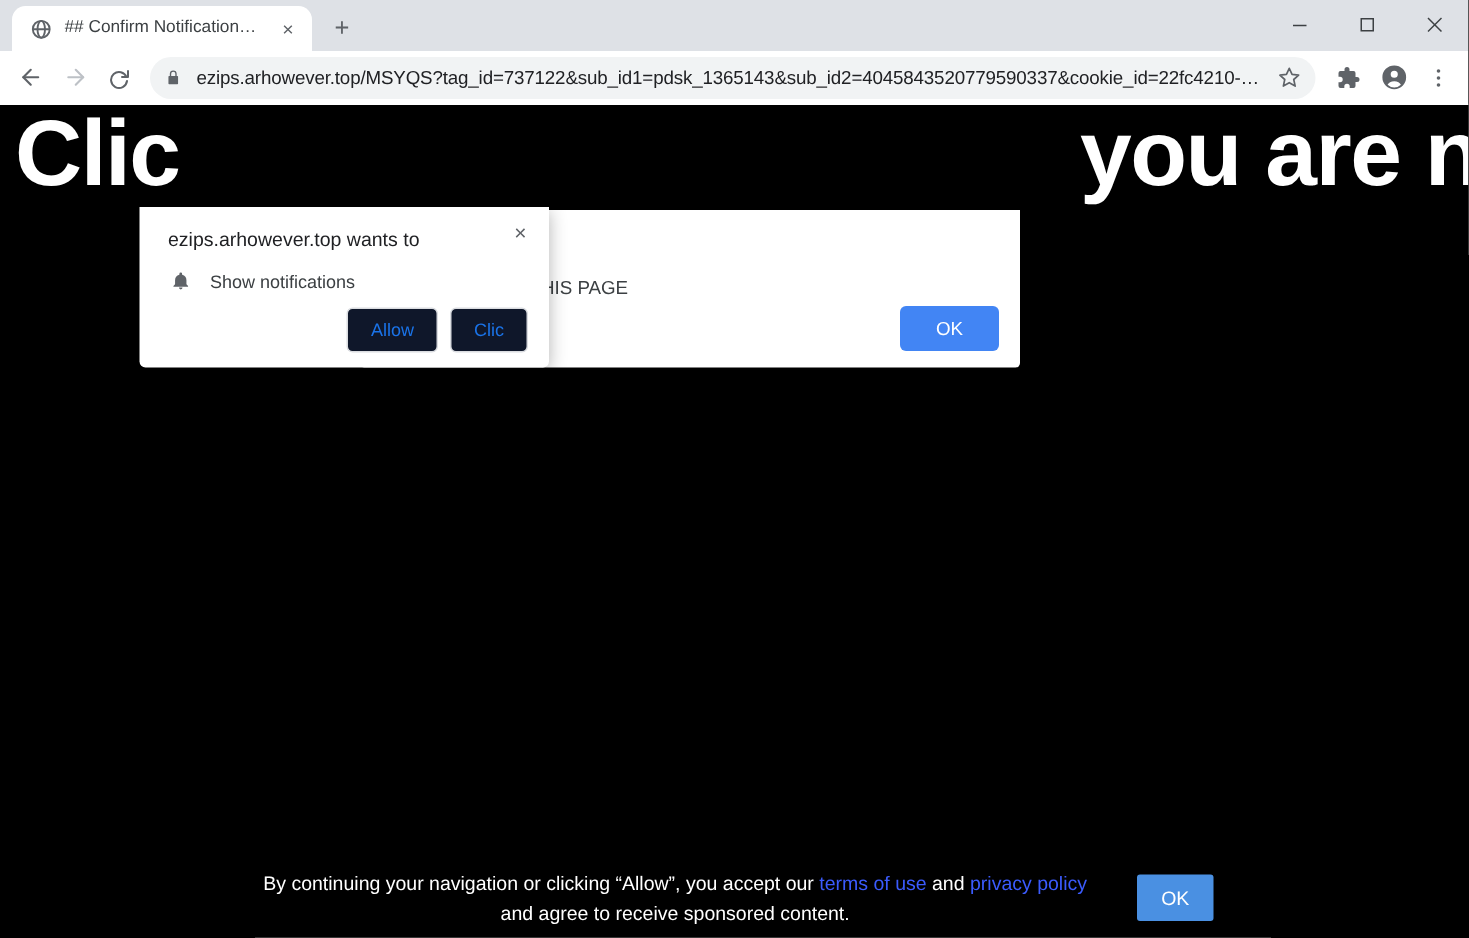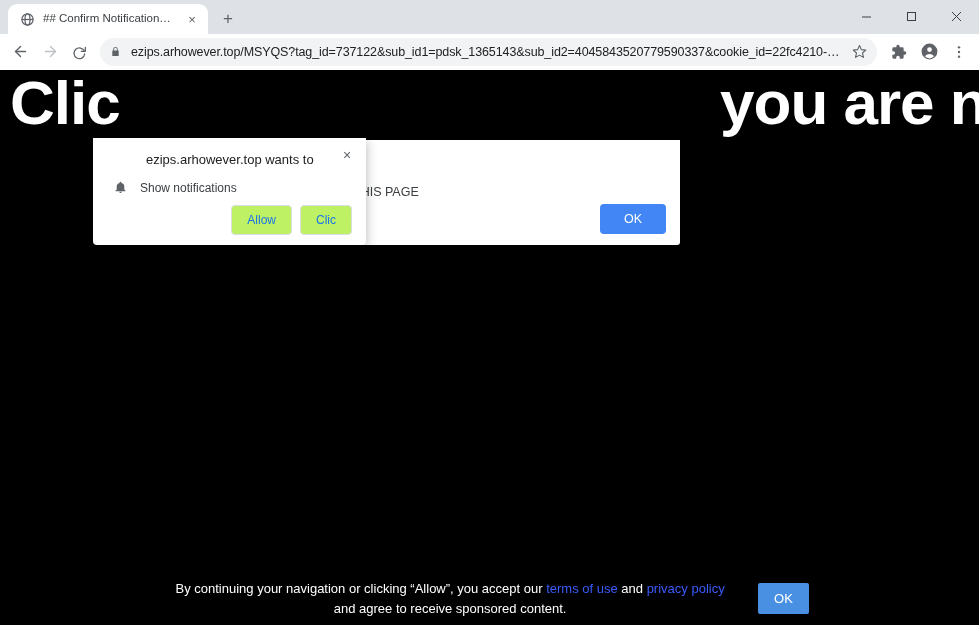--- a/index.html
+++ b/index.html
@@ -279,21 +279,20 @@
     font-size: 14px;
     border-radius: 50%;
   }
 
   .perm-title {
     font-size: 13px;
     color: #202124;
     margin-bottom: 12px;
     padding-right: 22px;
     white-space: nowrap;
-    margin-left: 34px;
   }
 
   .perm-option {
     display: flex;
     align-items: center;
     gap: 11px;
   }
 
   .perm-bell {
     width: 17px; height: 17px;
@@ -309,21 +308,21 @@
 
   .perm-actions {
     position: absolute;
     right: 14px;
     bottom: 10px;
     display: flex;
     gap: 8px;
   }
 
   .perm-btn {
-    background: #bef264;
+    background: #0f172a;
     color: #1a73e8;
     border: 1px solid #dadce0;
     border-radius: 4px;
     font-size: 12px;
     font-family: "Liberation Sans", sans-serif;
     padding: 7px 15px;
   }
 
   svg { display: block; }
 </style>

